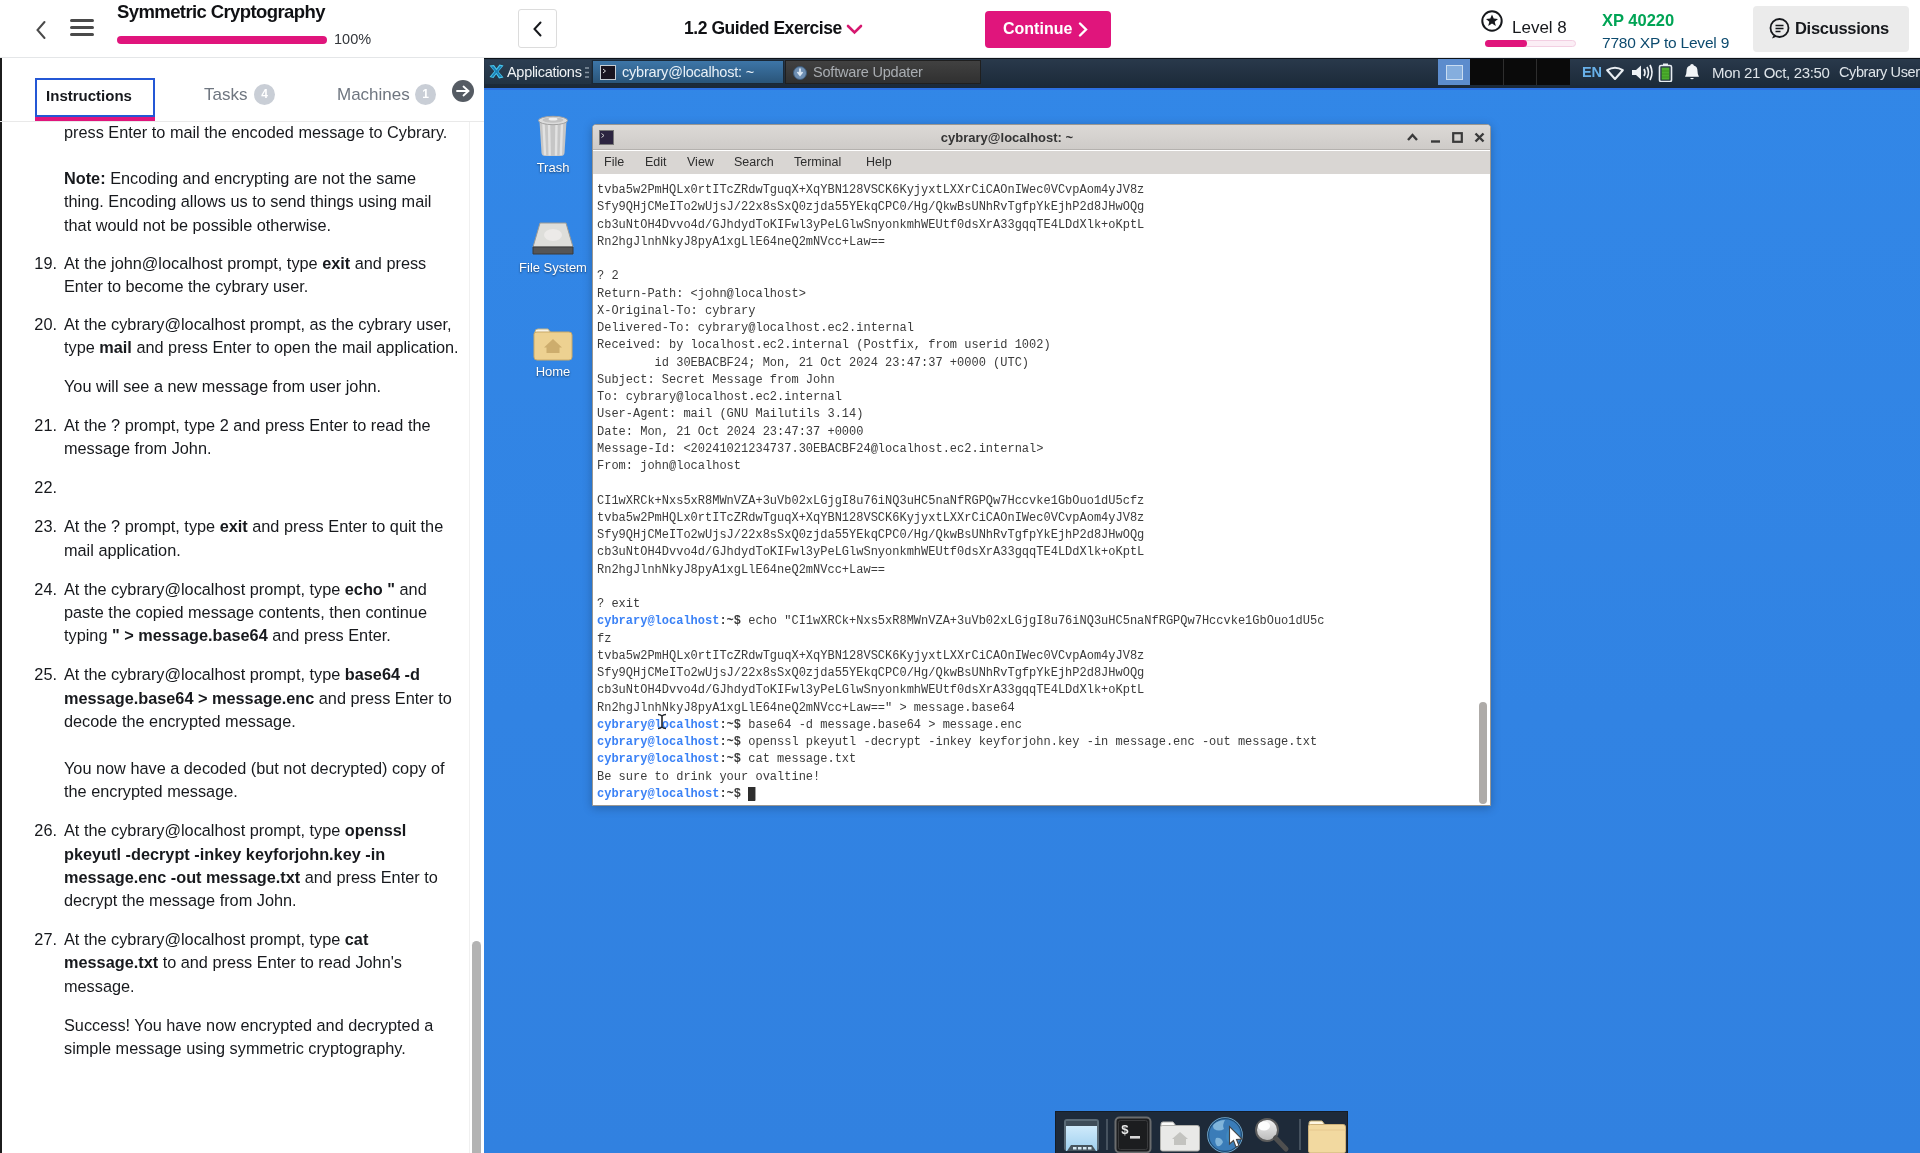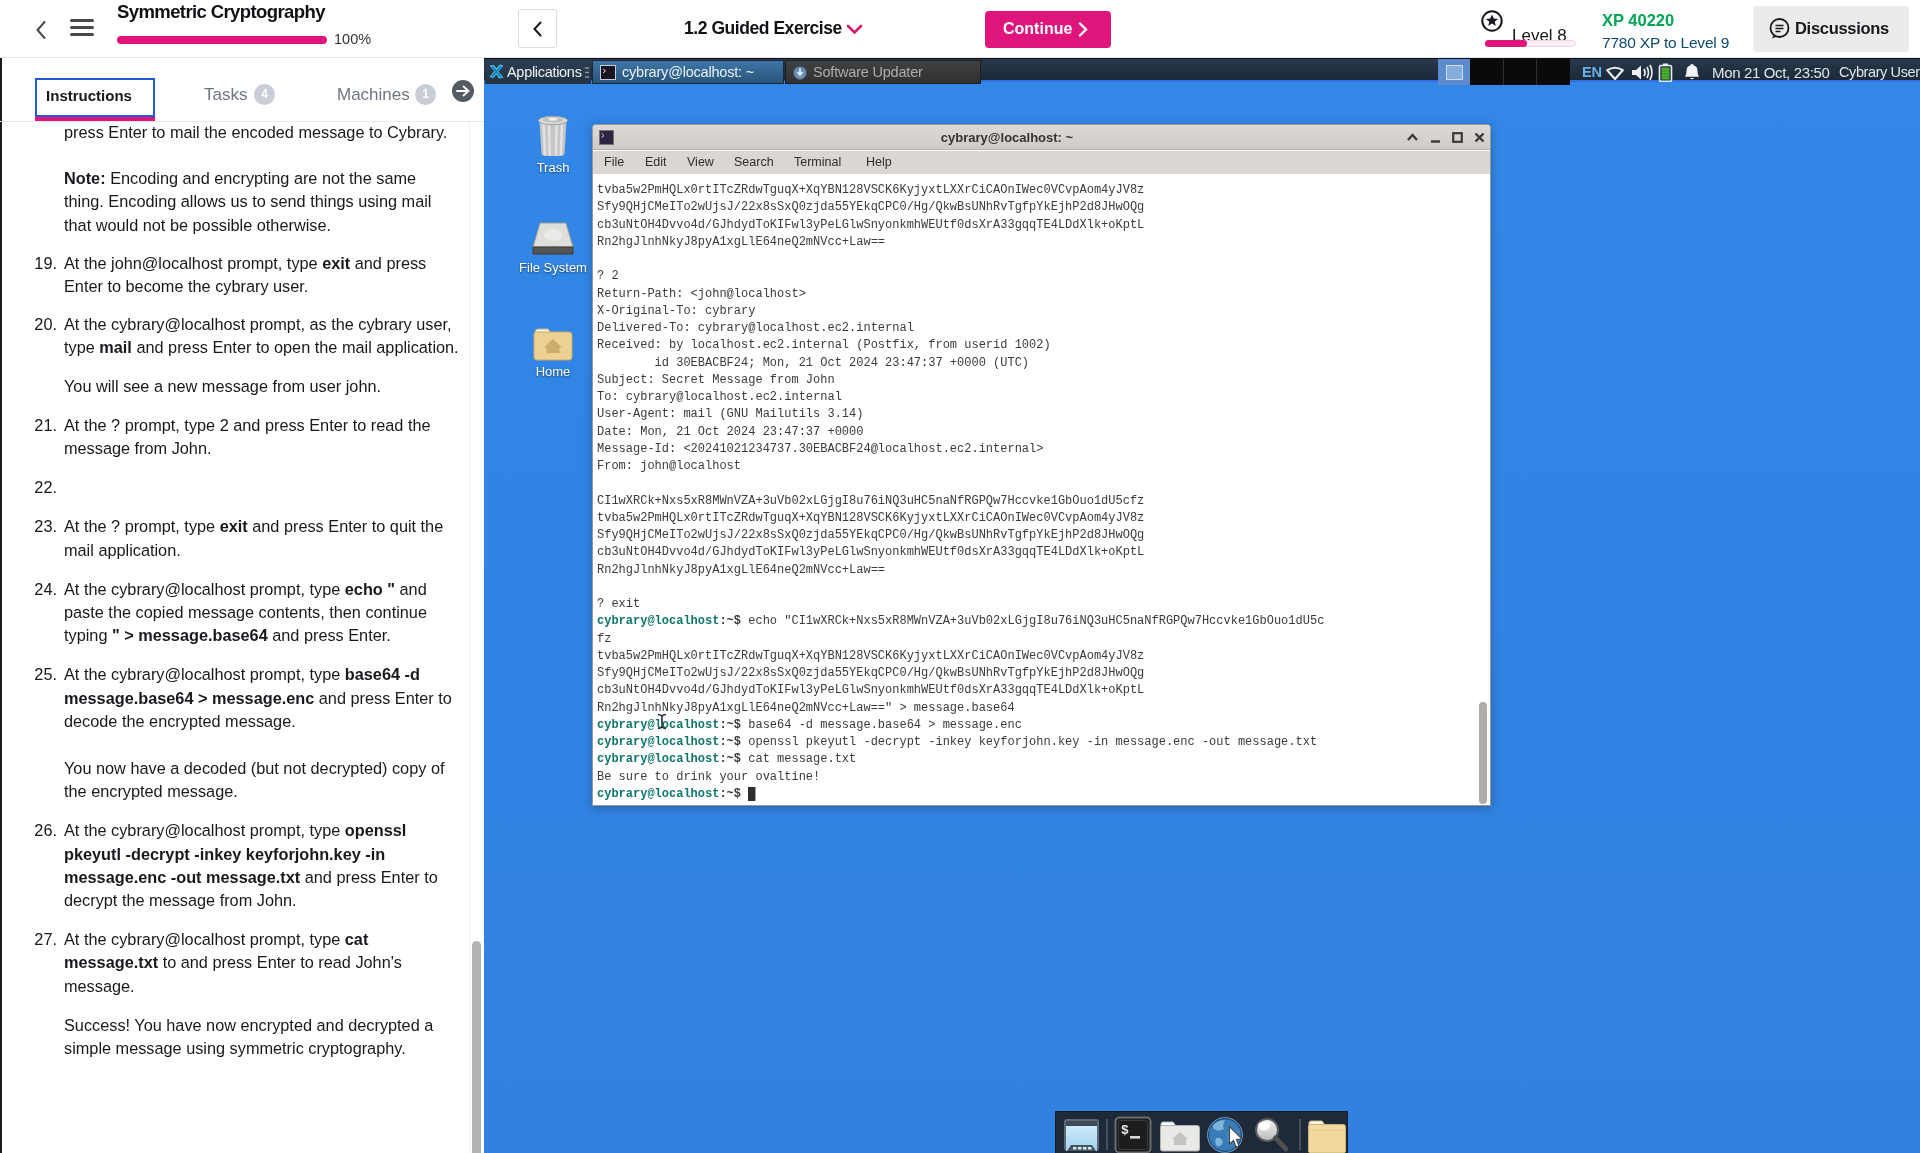--- a/index.html
+++ b/index.html
@@ -12,21 +12,21 @@
   border-bottom:1px solid #e4e6e8; z-index:30; }
 .hbar { position:absolute; background:#4a4a4a; height:3px; width:24px; border-radius:2px; left:70px; }
 #title { position:absolute; left:117px; top:1px; font-size:18.5px; font-weight:bold; color:#101114; letter-spacing:-0.6px; }
 #prog1 { position:absolute; left:117px; top:36px; width:210px; height:8px; border-radius:4px; background:#e0157c; }
 #prog1pct { position:absolute; left:334px; top:31px; font-size:14.5px; color:#33363b; }
 #backbtn { position:absolute; left:518px; top:9px; width:39px; height:39px; border:1px solid #dcdcdc; border-radius:3px; background:#fff; }
 #lessontitle { position:absolute; left:684px; top:18px; font-size:17.5px; font-weight:bold; color:#101114; letter-spacing:-0.45px; }
 #continuebtn { position:absolute; left:985px; top:11px; width:126px; height:37px; background:#e0157c; border-radius:4px;
   color:#fff; font-size:16px; font-weight:bold; text-align:left; padding:9px 0 0 18px; }
 #levelwrap { position:absolute; left:1481px; top:10px; }
-#leveltext { position:absolute; left:1512px; top:26px; font-size:17px; color:#16181c; }
+#leveltext { position:absolute; left:1512px; top:18px; font-size:17px; color:#16181c; }
 #prog2 { position:absolute; left:1485px; top:40px; width:91px; height:7px; border-radius:4px; background:#fbeef5; border:1px solid #f3cfe2; }
 #prog2fill { position:absolute; left:-1px; top:-1px; width:42px; height:7px; border-radius:4px; background:#e0157c; }
 #xp { position:absolute; left:1602px; top:11px; font-size:16.5px; font-weight:bold; color:#00a455; }
 #xpsub { position:absolute; left:1602px; top:34px; font-size:15.5px; color:#0c4a6e; letter-spacing:-0.2px; }
 #discbtn { position:absolute; left:1753px; top:6px; width:156px; height:46px; background:#ebebeb; border-radius:4px; }
 #discbtn span { position:absolute; left:42px; top:13px; font-size:16.5px; font-weight:bold; color:#16181c; letter-spacing:-0.3px; }
 
 
 #panel { position:absolute; left:0; top:58px; width:484px; height:1095px; background:#fff; z-index:20; }
 #panel .leftedge { position:absolute; left:0; top:0; width:2px; height:1095px; background:#1c1c1c; }
@@ -41,21 +41,21 @@
 #content .row { display:flex; margin-bottom:15px;padding-left:20px; }
 #content .num { width:37px; text-align:right; flex:0 0 37px; }
 #content .body { margin-left:7px; }
 #content .ln { white-space:nowrap; }
 #content b { font-weight:bold; }
 #scrollthumb { position:absolute; left:472px; top:883px; width:9px; height:212px; background:#b3b3b3; border-radius:5px 5px 0 0; }
 
 
 #desktop { position:absolute; left:484px; top:58px; width:1436px; height:1095px;
   background:linear-gradient(180deg,#3287e7 0%,#3183e3 60%,#3181e0 100%); }
-#taskbar { position:absolute; left:0; top:0; width:1436px; height:24px;
+#taskbar { position:absolute; left:0; top:0; width:1436px; height:32px;
   background:linear-gradient(180deg,#29394b,#1b2938); border-top:1px solid #0d1219; border-bottom:2px solid #2c70e2; }
 #taskbar div { white-space:nowrap; }
 #appsbtn { position:absolute; left:1px; top:1px; width:106px; height:24px;
   background:linear-gradient(180deg,#2c3e52,#223344); }
 #appsbtn span { position:absolute; left:22px; top:4px; color:#f0f3f6; font-size:14.5px; letter-spacing:-0.3px; }
 #winbtn { position:absolute; left:108px; top:1px; width:192px; height:24px;
   background:linear-gradient(180deg,#3d76a8,#2a5579); border:1px solid #1a2836; }
 #winbtn span { position:absolute; left:29px; top:3px; color:#e8f0f7; font-size:14.5px; letter-spacing:-0.2px; }
 #updbtn { position:absolute; left:301px; top:1px; width:196px; height:24px;
   background:linear-gradient(180deg,#414141,#303030); border:1px solid #1f1f1f; }
@@ -77,21 +77,21 @@
   box-shadow:0 2px 10px rgba(0,0,0,.25); }
 #termtitle { position:absolute; left:0; top:0; width:897px; height:25px;
   background:linear-gradient(180deg,#dcd9d6,#cecbc8); border-bottom:1px solid #b4b1ae; border-radius:3px 3px 0 0; }
 #termtitle .t { position:absolute; left:24px; width:780px; text-align:center; top:5px;
   font-size:13px; font-weight:bold; color:#343434; }
 #termmenu { position:absolute; left:0; top:26px; width:897px; height:23px; background:#d9d6d3; }
 #termmenu span { position:absolute; top:4px; font-size:12.5px; color:#2e2e2e; }
 #termbody { position:absolute; left:0; top:49px; width:897px; height:631px; background:#fff; overflow:hidden; }
 #termpre { position:absolute; left:4px; top:8px; font-family:"Liberation Mono", monospace;
   font-size:12px; line-height:17.25px; color:#3b3b3b; white-space:pre; }
-#termpre .g { color:#0f766e; font-weight:bold; }
+#termpre .g { color:#3b82f6; font-weight:bold; }
 #termpre .p { color:#3b3b3b; font-weight:bold; }
 #termscroll { position:absolute; right:3px; top:528px; width:8px; height:102px; background:#aeaba8; border-radius:4px; }
 .cursorblk { background:#2e2e2e; color:#2e2e2e; }
 
 
 #dock { position:absolute; left:571px; top:1053px; width:293px; height:42px; background:#1e2a39; border:1px solid #141d28; border-bottom:none; }
 </style>
 </head>
 <body>
 

